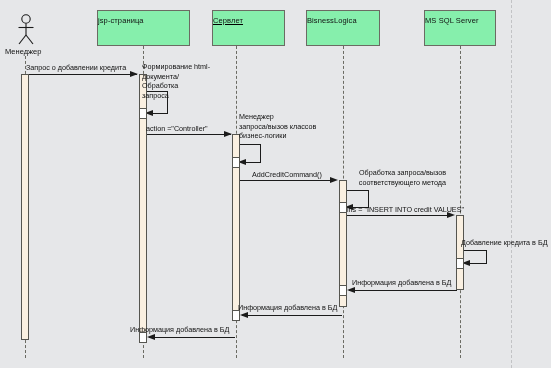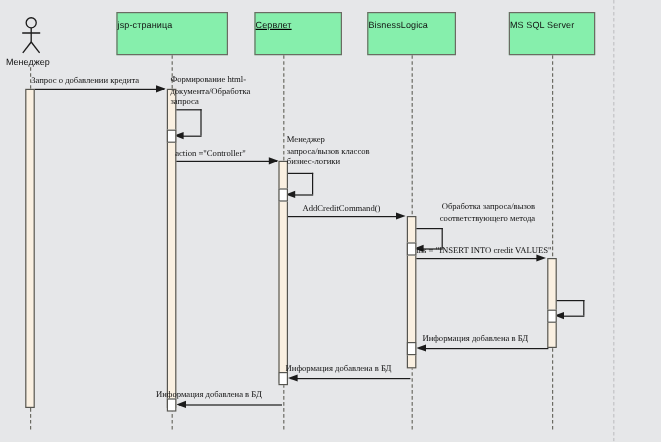--- a/index.html
+++ b/index.html
@@ -97,21 +97,20 @@
     border-top: 3.5px solid transparent;
     border-bottom: 3.5px solid transparent;
     border-right: 8px solid #1b1b1b;
   }
   .msg-label {
     position: absolute;
     font-size: 7.2px;
     color: #111;
     line-height: 9.5px;
     white-space: pre-line;
-    font-family: Liberation Serif, serif;
   }
 </style>
 </head>
 <body>
 
 <div id="canvas">
 
   <div class="guide-line" style="left:511px; top:0px; height:368px;"></div>
 
   <div class="actor" style="left:12px; top:14px;">
@@ -188,20 +187,21 @@
   <div class="msg-vline" style="left:368px; top:190px; height:17px;"></div>
   <div class="msg-line" style="left:347px; top:190px; width:22px;"></div>
   <div class="msg-line" style="left:352px; top:207px; width:17px;"></div>
   <div class="arrow-left" style="left:345px; top:203.5px;"></div>
   <div class="activation small" style="left:339px; top:202px;"></div>
 
   <div class="msg-label" style="left:347px; top:205px;">ins = "INSERT INTO credit VALUES"</div>
   <div class="msg-line" style="left:347px; top:215px; width:104px;"></div>
   <div class="arrow-right" style="left:447px; top:211.5px;"></div>
 
+  <div class="msg-label" style="left:461px; top:238px;">Добавление кредита в БД</div>
   <div class="msg-vline" style="left:486px; top:250px; height:13px;"></div>
   <div class="msg-line" style="left:464px; top:250px; width:23px;"></div>
   <div class="msg-line" style="left:469px; top:263px; width:18px;"></div>
   <div class="arrow-left" style="left:462px; top:259.5px;"></div>
   <div class="activation small" style="left:456px; top:258px;"></div>
 
   <div class="msg-label" style="left:352px; top:278px;">Информация добавлена в БД</div>
   <div class="msg-line" style="left:349px; top:290px; width:108px;"></div>
   <div class="arrow-left" style="left:347px; top:286.5px;"></div>
   <div class="activation small" style="left:339px; top:285px;"></div>

